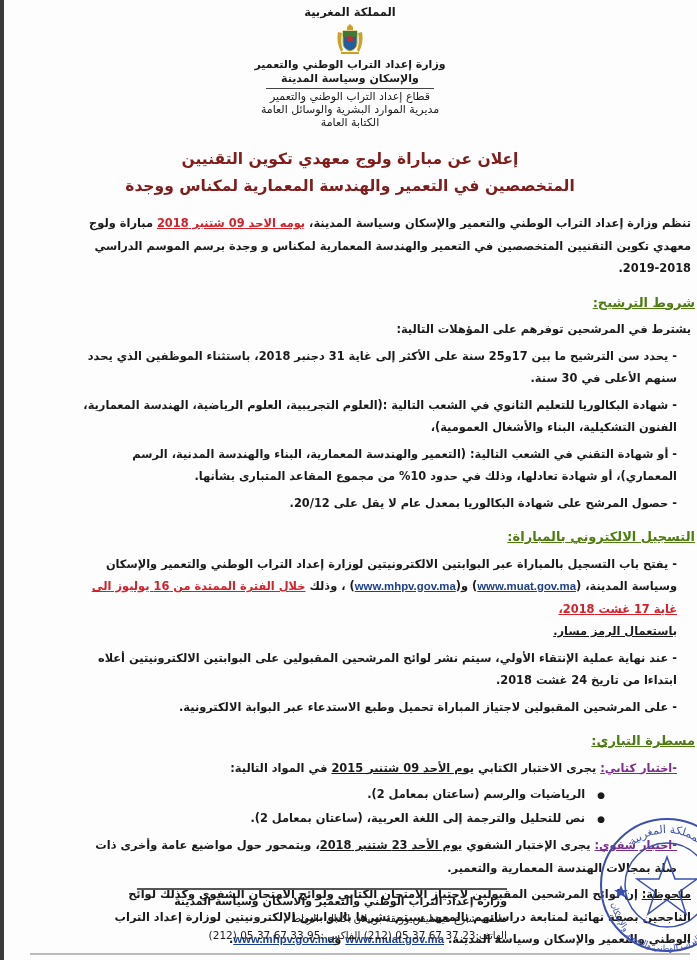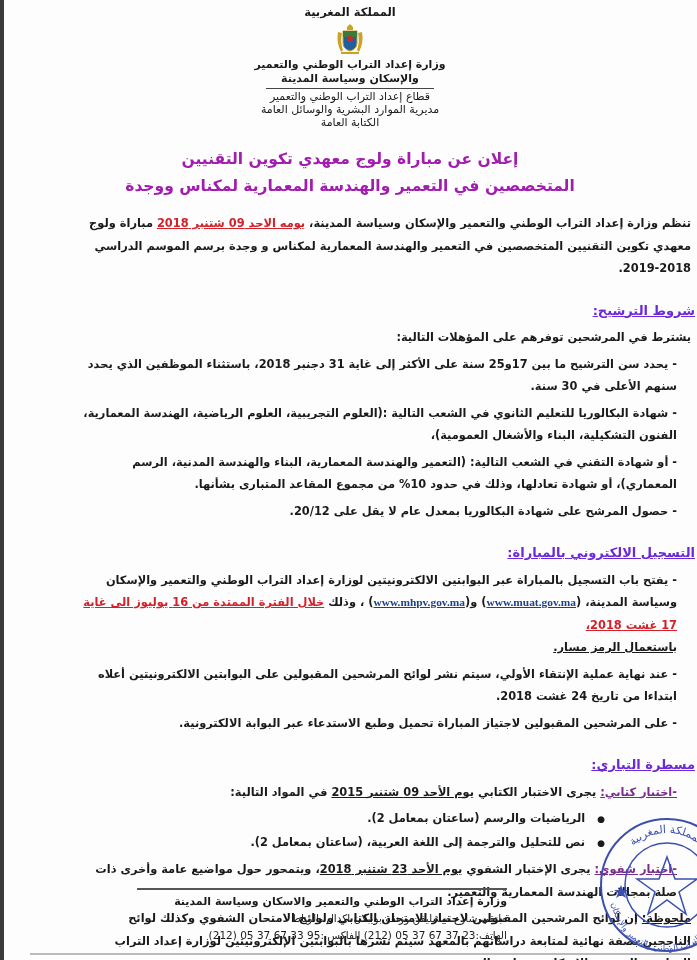--- a/index.html
+++ b/index.html
@@ -19,30 +19,30 @@
   
   .header { position: absolute; top: 4px; left: 220px; width: 260px; text-align: center; }
   .kingdom { font-size: 11.5px; font-weight: bold; line-height: 16px; }
   .emblem { width: 30px; height: 34px; margin: 2px auto 2px auto; position: relative; }
   .emblem svg { width: 30px; height: 34px; }
   .ministry-1 { font-size: 11px; font-weight: bold; line-height: 14px; }
   .ministry-rule { width: 168px; height: 1px; background: #444; margin: 2px auto 1px auto; }
   .sub-line { font-size: 11px; line-height: 13px; }
 
   
-  .title { position: absolute; top: 146px; left: 120px; width: 460px; text-align: center; color: #a21caf; font-weight: bold; font-size: 15.5px; line-height: 27px; }
+  .title { position: absolute; top: 146px; left: 120px; width: 460px; text-align: center; color: #7f1d1d; font-weight: bold; font-size: 15.5px; line-height: 27px; }
 
   
   .body { position: absolute; top: 208px; right: 10px; width: 620px; font-size: 11.4px; line-height: 22.5px; font-weight: bold; }
   .p { margin: 4px; }
   .red-u { color: #d3212a; text-decoration: underline; }
   .under { text-decoration: underline; }
-  .section-head { color: #6d28d9; text-decoration: underline; font-size: 13px; margin: 20px 0 0 0; }
+  .section-head { color: #4d7c0f; text-decoration: underline; font-size: 13px; margin: 12px 0 0 0; }
   .indent { padding-right: 14px; }
-  .link { color: #1e3f8a; text-decoration: underline; direction: ltr; unicode-bidi: embed; font-family: Liberation Serif, serif; }
+  .link { color: #1e3f8a; text-decoration: underline; direction: ltr; unicode-bidi: embed; font-family: Liberation Sans, sans-serif; }
   .purple-u { color: #7b2d8e; text-decoration: underline; }
   .bullets { list-style: none; margin: 0; padding-right: 90px; }
   .bullets li::before { content: "●"; margin-left: 12px; font-size: 9px; }
   .note-label { text-decoration: underline; }
 
   
   .footer-rule { position: absolute; top: 888px; left: 137px; width: 370px; height: 2px; background: #555; }
   .footer { position: absolute; top: 893px; left: 137px; width: 370px; text-align: right; font-size: 10.5px; line-height: 17px; }
   .footer .f1 { font-weight: bold; font-size: 11px; }
   .footer .f3 { direction: rtl; }

